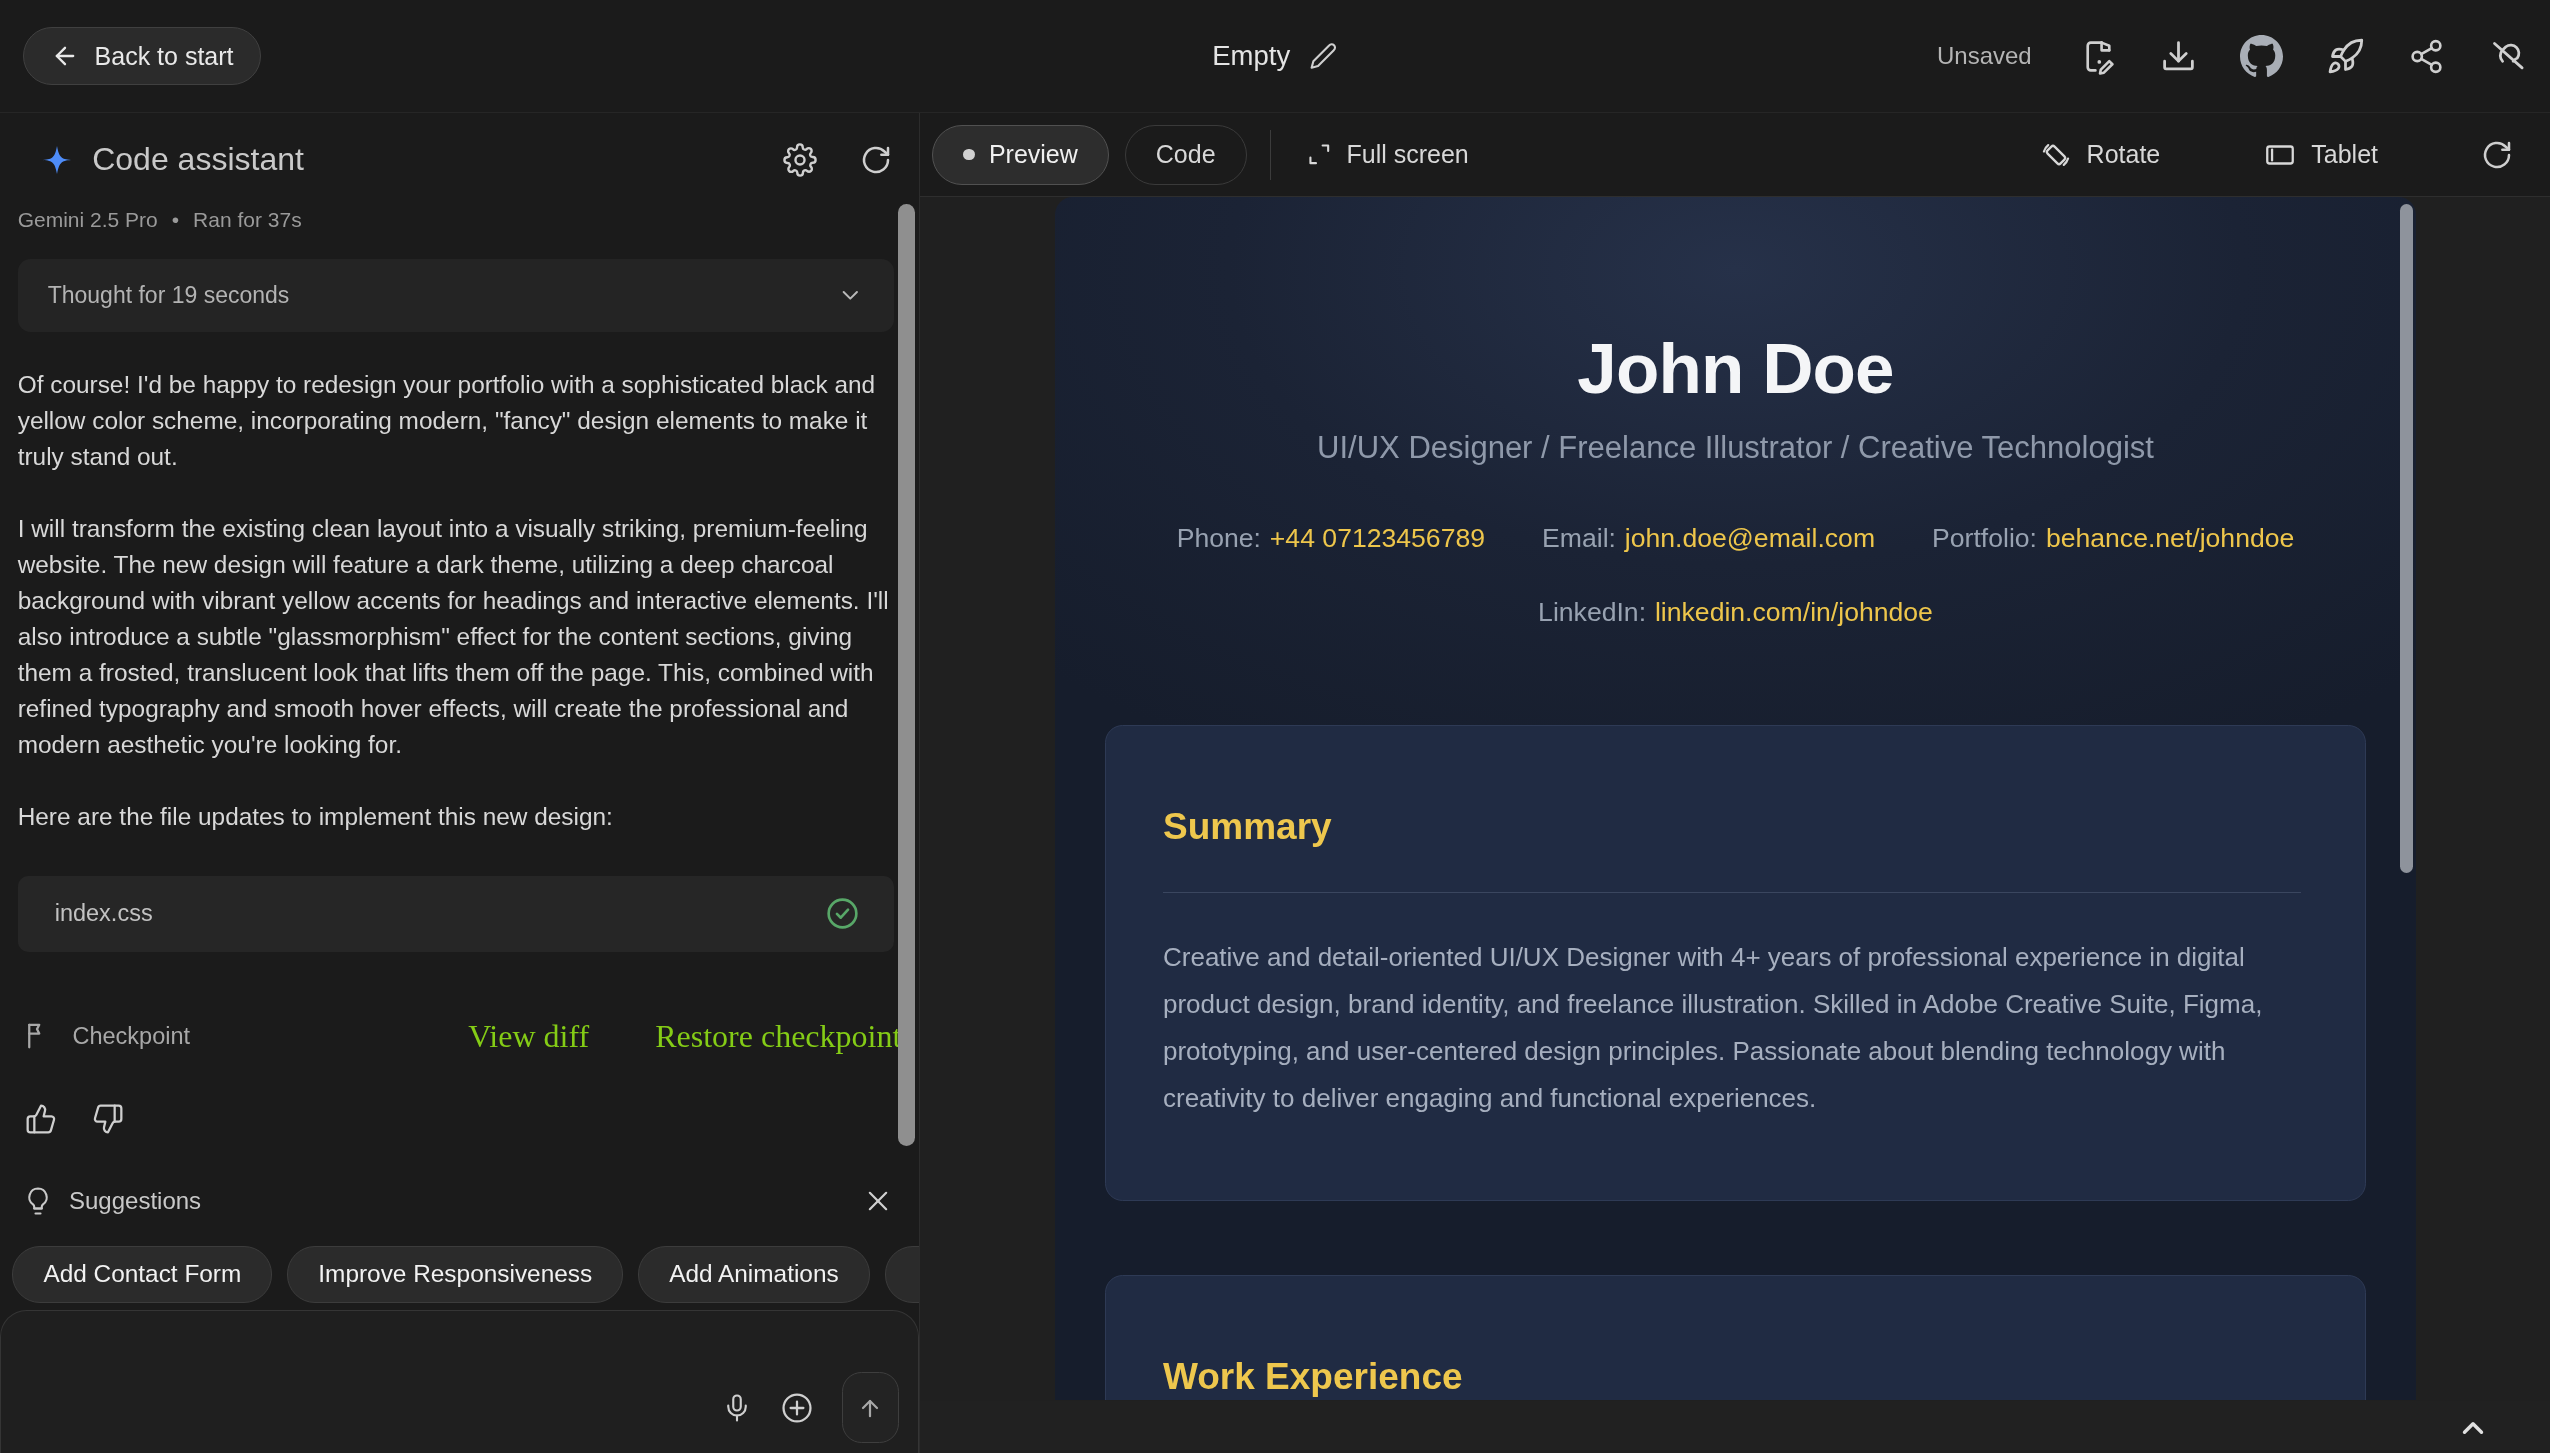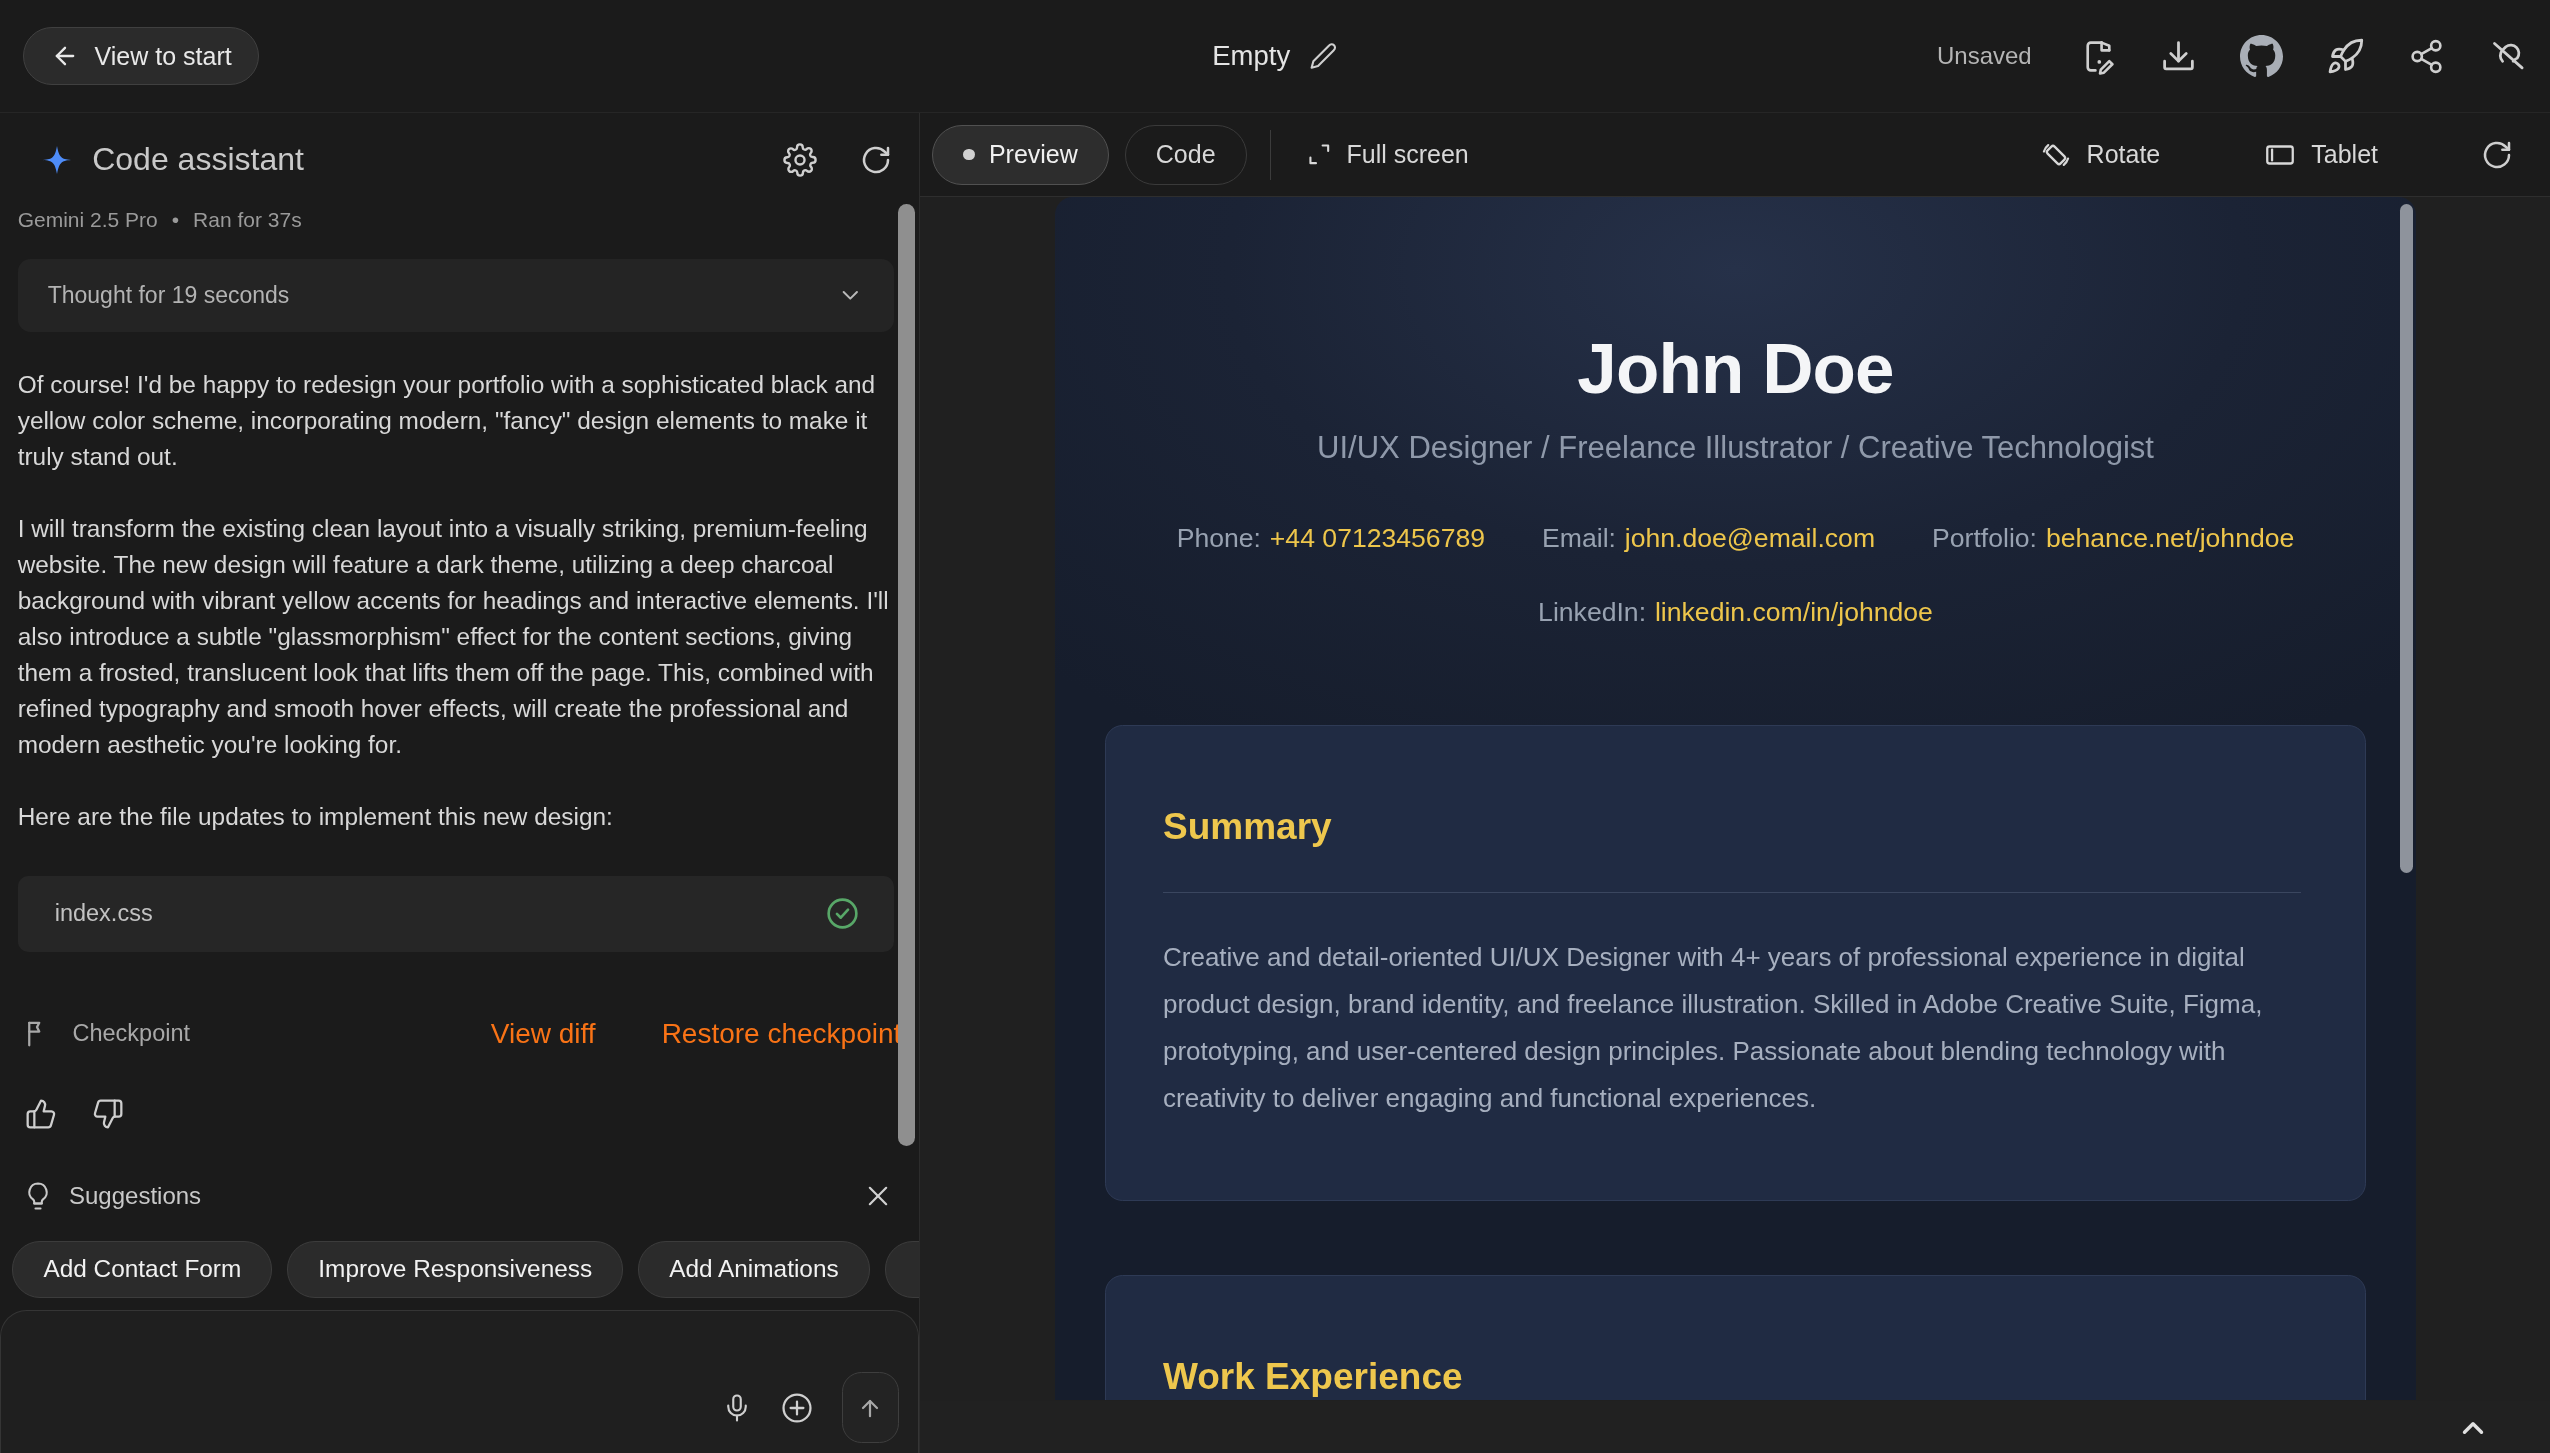--- a/index.html
+++ b/index.html
@@ -31,21 +31,21 @@
     padding:0 30px; font-size:23px; color:#b3b3b3; cursor:pointer; }
   .thought-box .chev { margin-left:auto; color:#b9b9b9; }
   .message { margin-top:35px; width:877px; font-size:24.4px; line-height:36px; color:#d8d8d8; }
   .message p + p { margin-top:36px; }
   .file-chip { margin:41px 25px 0 0; height:76px; background:#262626; border-radius:10.6px; display:flex; align-items:center;
     padding:0 34px 0 37px; font-size:23.5px; color:#c2c2c2; cursor:pointer; }
   .file-chip .ok { margin-left:auto; }
   .checkpoint-row { display:flex; align-items:center; margin:66px 17.7px 0 5.3px; font-size:23.5px; }
   .checkpoint-label { color:#a8a8a8; margin-left:19.5px; }
   .chk-actions { margin-left:auto; display:flex; gap:66px; }
-  .text-btn { background:none; border:none; color:#f97316; font-size:28px; cursor:pointer; font-family:Liberation Sans, sans-serif; }
+  .text-btn { background:none; border:none; color:#84cc16; font-size:32px; cursor:pointer; font-family:Liberation Serif, serif; }
   .feedback-row { display:flex; gap:35px; margin:48px 0 0 7px; color:#c3c3c3; }
   .sugg-header { display:flex; align-items:center; margin:51px 26.6px 0 5.3px; }
   .sugg-title { font-size:24px; color:#c9c9c9; margin-left:16px; }
   .sugg-header .icon-btn { margin-left:auto; }
   .pill-row { display:flex; gap:15px; margin:30px 0 0 -5.3px; width:975px; }
   .pill { flex:none; height:57px; border-radius:28px; background:#2b2b2b; border:0.9px solid #3c3c3c; color:#f2f2f2;
     font-size:24.4px; padding:0 30px; display:flex; align-items:center; cursor:pointer; font-family:inherit; white-space:nowrap; }
   .pill.partial { width:106px; }
   .composer { position:absolute; left:0; bottom:0; width:919px; height:144px; background:#1f1f1f;
     border:0.9px solid #353535; border-bottom:none; border-radius:26.6px 26.6px 0 0; padding:23px 19.5px; }
@@ -98,21 +98,21 @@
 <div class="app">
 
   <header class="topbar">
     <button class="back-btn">
       <span>
         <svg width="28" height="28" viewBox="0 0 24 24" fill="none" stroke="currentColor" stroke-width="2" stroke-linecap="round" stroke-linejoin="round">
             <line x1="19" y1="12" x2="5" y2="12"></line>
             <polyline points="12 19 5 12 12 5"></polyline>
           </svg>
       </span>
-      <span>View to start</span>
+      <span>Back to start</span>
     </button>
 
     <div class="topbar-center">
       <span class="doc-title">Empty</span>
       <button class="icon-btn" title="Rename">
         <span>
           <svg width="28" height="28" viewBox="0 0 24 24" fill="none" stroke="currentColor" stroke-width="1.8" stroke-linecap="round" stroke-linejoin="round">
               <path d="M17 3a2.85 2.83 0 1 1 4 4L7.5 20.5 2 22l1.5-5.5Z"></path>
             </svg>
         </span>

